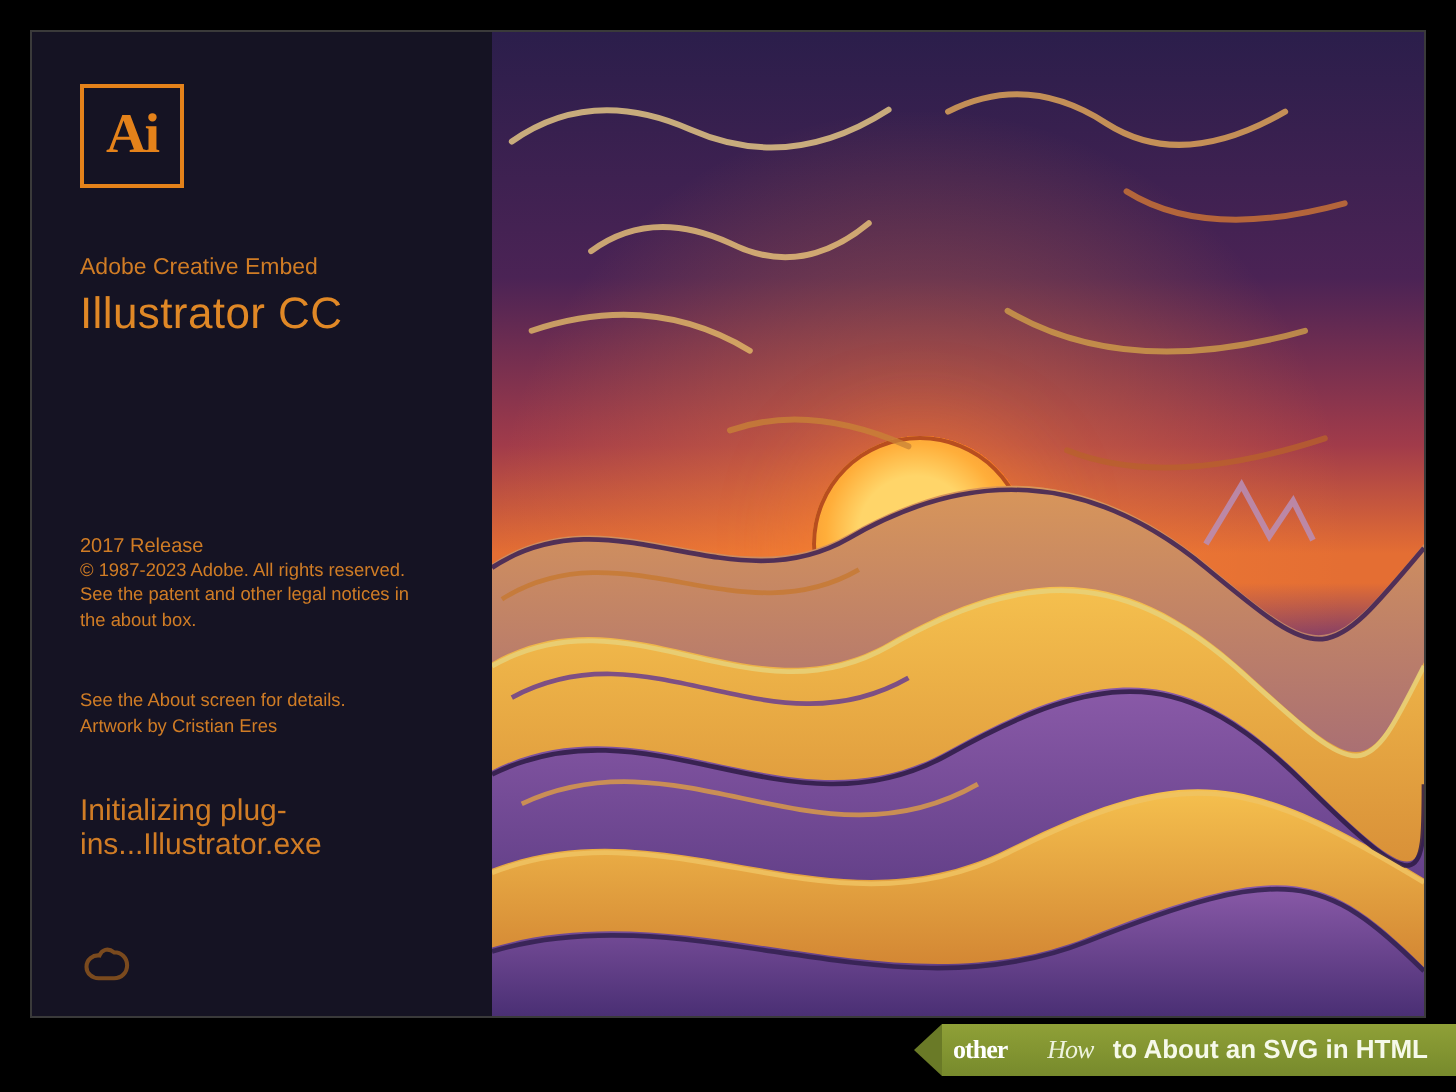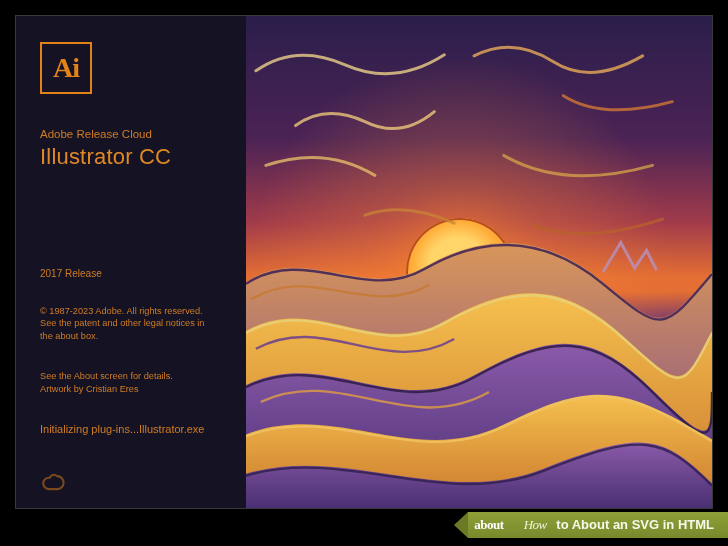--- a/index.html
+++ b/index.html
@@ -4,24 +4,24 @@
 <style>
   * { margin:0; padding:0; box-sizing:border-box; }
   html, body { width:728px; height:546px; overflow:hidden; font-family:"Segoe UI","Helvetica Neue",Arial,sans-serif; }
   .stage { position:relative; width:728px; height:546px; background:#000; }
   .shot { position:absolute; left:15px; top:15px; width:698px; height:494px; background:#161523; border:1px solid #3a3a3a; display:flex; }
   .left-pane { width:230px; height:100%; padding:26px 18px 18px 24px; background:#151323; color:#e4821a; position:relative; }
   .ai-logo { width:52px; height:52px; border:2px solid #e4821a; display:flex; align-items:center; justify-content:center; margin-bottom:34px; }
   .ai-logo span { font-family:Georgia,"Times New Roman",serif; font-size:28px; font-weight:700; letter-spacing:-1px; }
   .suite { font-size:11.5px; font-weight:400; color:#d07c25; margin-bottom:4px; }
   .product { font-size:22px; font-weight:300; color:#e08826; letter-spacing:0.2px; margin-bottom:98px; }
-  .release { font-size:10px; color:#d07c25; margin-bottom:26px; }
+  .release { font-size:10px; color:#d07c25; margin-bottom:0; }
   .legal { font-size:9.2px; line-height:1.35; color:#d07c25; margin-bottom:28px; max-width:175px; }
   .artwork-credit { font-size:9.2px; line-height:1.35; color:#d07c25; margin-bottom:28px; }
-  .status { font-size:11px; color:#d07c25; margin-bottom:18px; }
+  .status { font-size:15px; color:#d07c25; margin-bottom:18px; }
   .cc-mark { position:absolute; bottom:14px; left:24px; width:26px; height:26px; }
   .cc-mark svg { width:26px; height:26px; }
 
   .art-pane { flex:1; position:relative; overflow:hidden; }
   .sky { position:absolute; inset:0;
          background:
            radial-gradient(circle at 46% 52%, #ffb347 0 52px, #f36e2b 52px 54px, transparent 54px),
            radial-gradient(ellipse at 46% 52%, rgba(255,141,54,0.5), transparent 60%),
            linear-gradient(#2b1e4b 0%, #4b2355 25%, #a13b4a 42%, #e46e33 53%, #e46e33 56%, #7b3a6c 62%, #402a63 78%, #231a3f 100%);
   }
@@ -44,21 +44,21 @@
 </head>
 <body>
 
 <div class="stage">
   <div class="shot">
 
     <div class="left-pane">
       <div class="ai-logo">
         <span>Ai</span>
       </div>
-      <div class="suite">Adobe Release Cloud</div>
+      <div class="suite">Adobe Creative Embed</div>
       <div class="product">Illustrator CC</div>
       <div class="release">2017 Release</div>
       <div class="legal">© 1987-2023 Adobe. All rights reserved. See the patent and other legal notices in the about box.</div>
       <div class="artwork-credit">
         <div>See the About screen for details.</div>
         <div>Artwork by Cristian Eres</div>
       </div>
       <div class="status">Initializing plug-ins...Illustrator.exe</div>
       <div class="cc-mark">
         <svg viewBox="0 0 64 64">
@@ -120,16 +120,16 @@
           </g>
         </svg>
       </div>
     </div>
 
   </div>
 
   <div class="wm-bar">
     <div class="wm-left"></div>
     <div class="wm-mid">
-      <span class="brand">about</span><span class="brand how">How</span><span> to About an SVG in HTML</span>
+      <span class="brand">other</span><span class="brand how">How</span><span> to About an SVG in HTML</span>
     </div>
   </div>
 </div>
 
 </body></html>

